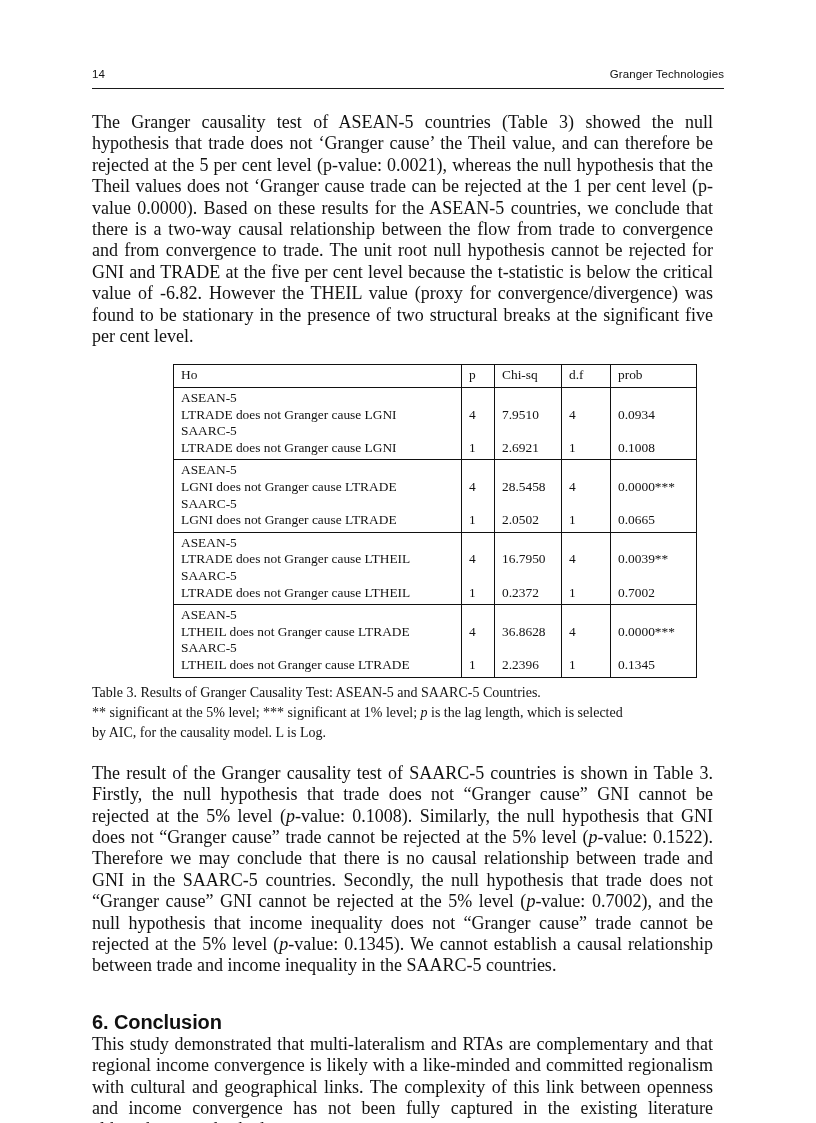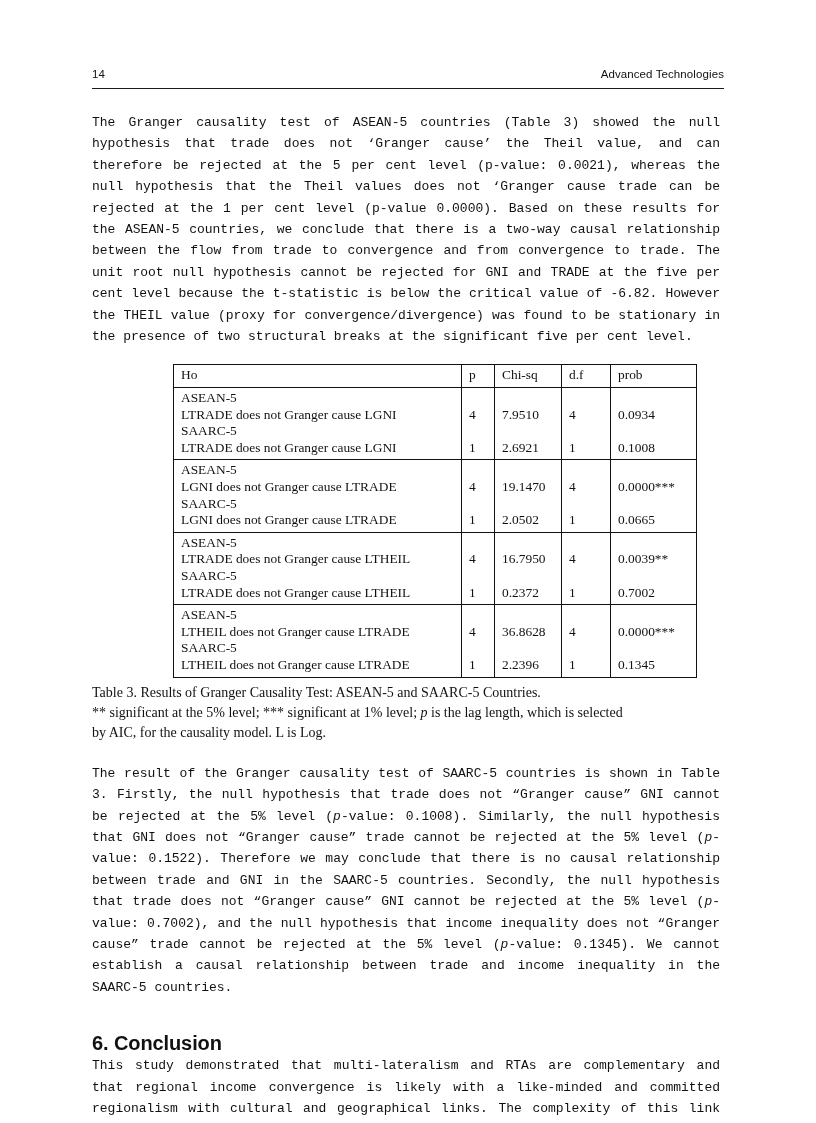--- a/index.html
+++ b/index.html
@@ -49,27 +49,26 @@
 
   
   .col {
     position: absolute;
     left: 92px;
     top: 112px;
     width: 632px;
   }
 
   p.body {
-    margin: 0 4px 0 0;
-    font-size: 13px;
+    margin: 0 11px 0 0;
+    font-size: 18px;
     line-height: 21.4px;
     text-align: justify;
     text-justify: inter-word;
     hyphens: none;
-    font-family: Liberation Mono, monospace;
   }
 
   i, em { font-style: italic; }
 
   
   .tablewrap {
     margin: 17px 0 0 0;
     display: flex;
     justify-content: center;
   }
@@ -148,21 +147,21 @@
   }
   .after-head { margin-top: 19px; }
 </style>
 </head>
 <body>
 
 <div class="page">
 
   <div class="runhead">
     <span class="folio">14</span>
-    <span>Advanced Technologies</span>
+    <span>Granger Technologies</span>
   </div>
   <div class="runhead-rule"></div>
 
   <div class="col">
 
     <p class="body">The Granger causality test of ASEAN-5 countries (Table 3) showed the null hypothesis that trade does not ‘Granger cause’ the Theil value, and can therefore be rejected at the 5 per cent level (p-value: 0.0021), whereas the null hypothesis that the Theil values does not ‘Granger cause trade can be rejected at the 1 per cent level (p-value 0.0000). Based on these results for the ASEAN-5 countries, we conclude that there is a two-way causal relationship between the flow from trade to convergence and from convergence to trade. The unit root null hypothesis cannot be rejected for GNI and TRADE at the five per cent level because the t-statistic is below the critical value of -6.82. However the THEIL value (proxy for convergence/divergence) was found to be stationary in the presence of two structural breaks at the significant five per cent level.</p>
 
     <div class="tablewrap">
       <table class="granger">
         <colgroup>
@@ -241,21 +240,21 @@
                 <span class="cellpad lines">
               <span class="ln blank">x</span>
               <span class="ln">4</span>
               <span class="ln blank">x</span>
               <span class="ln">1</span>
             </span>
               </td>
             <td class="num">
                 <span class="cellpad lines">
               <span class="ln blank">x</span>
-              <span class="ln">19.1470</span>
+              <span class="ln">28.5458</span>
               <span class="ln blank">x</span>
               <span class="ln">2.0502</span>
             </span>
               </td>
             <td class="num">
                 <span class="cellpad lines">
               <span class="ln blank">x</span>
               <span class="ln">4</span>
               <span class="ln blank">x</span>
               <span class="ln">1</span>

